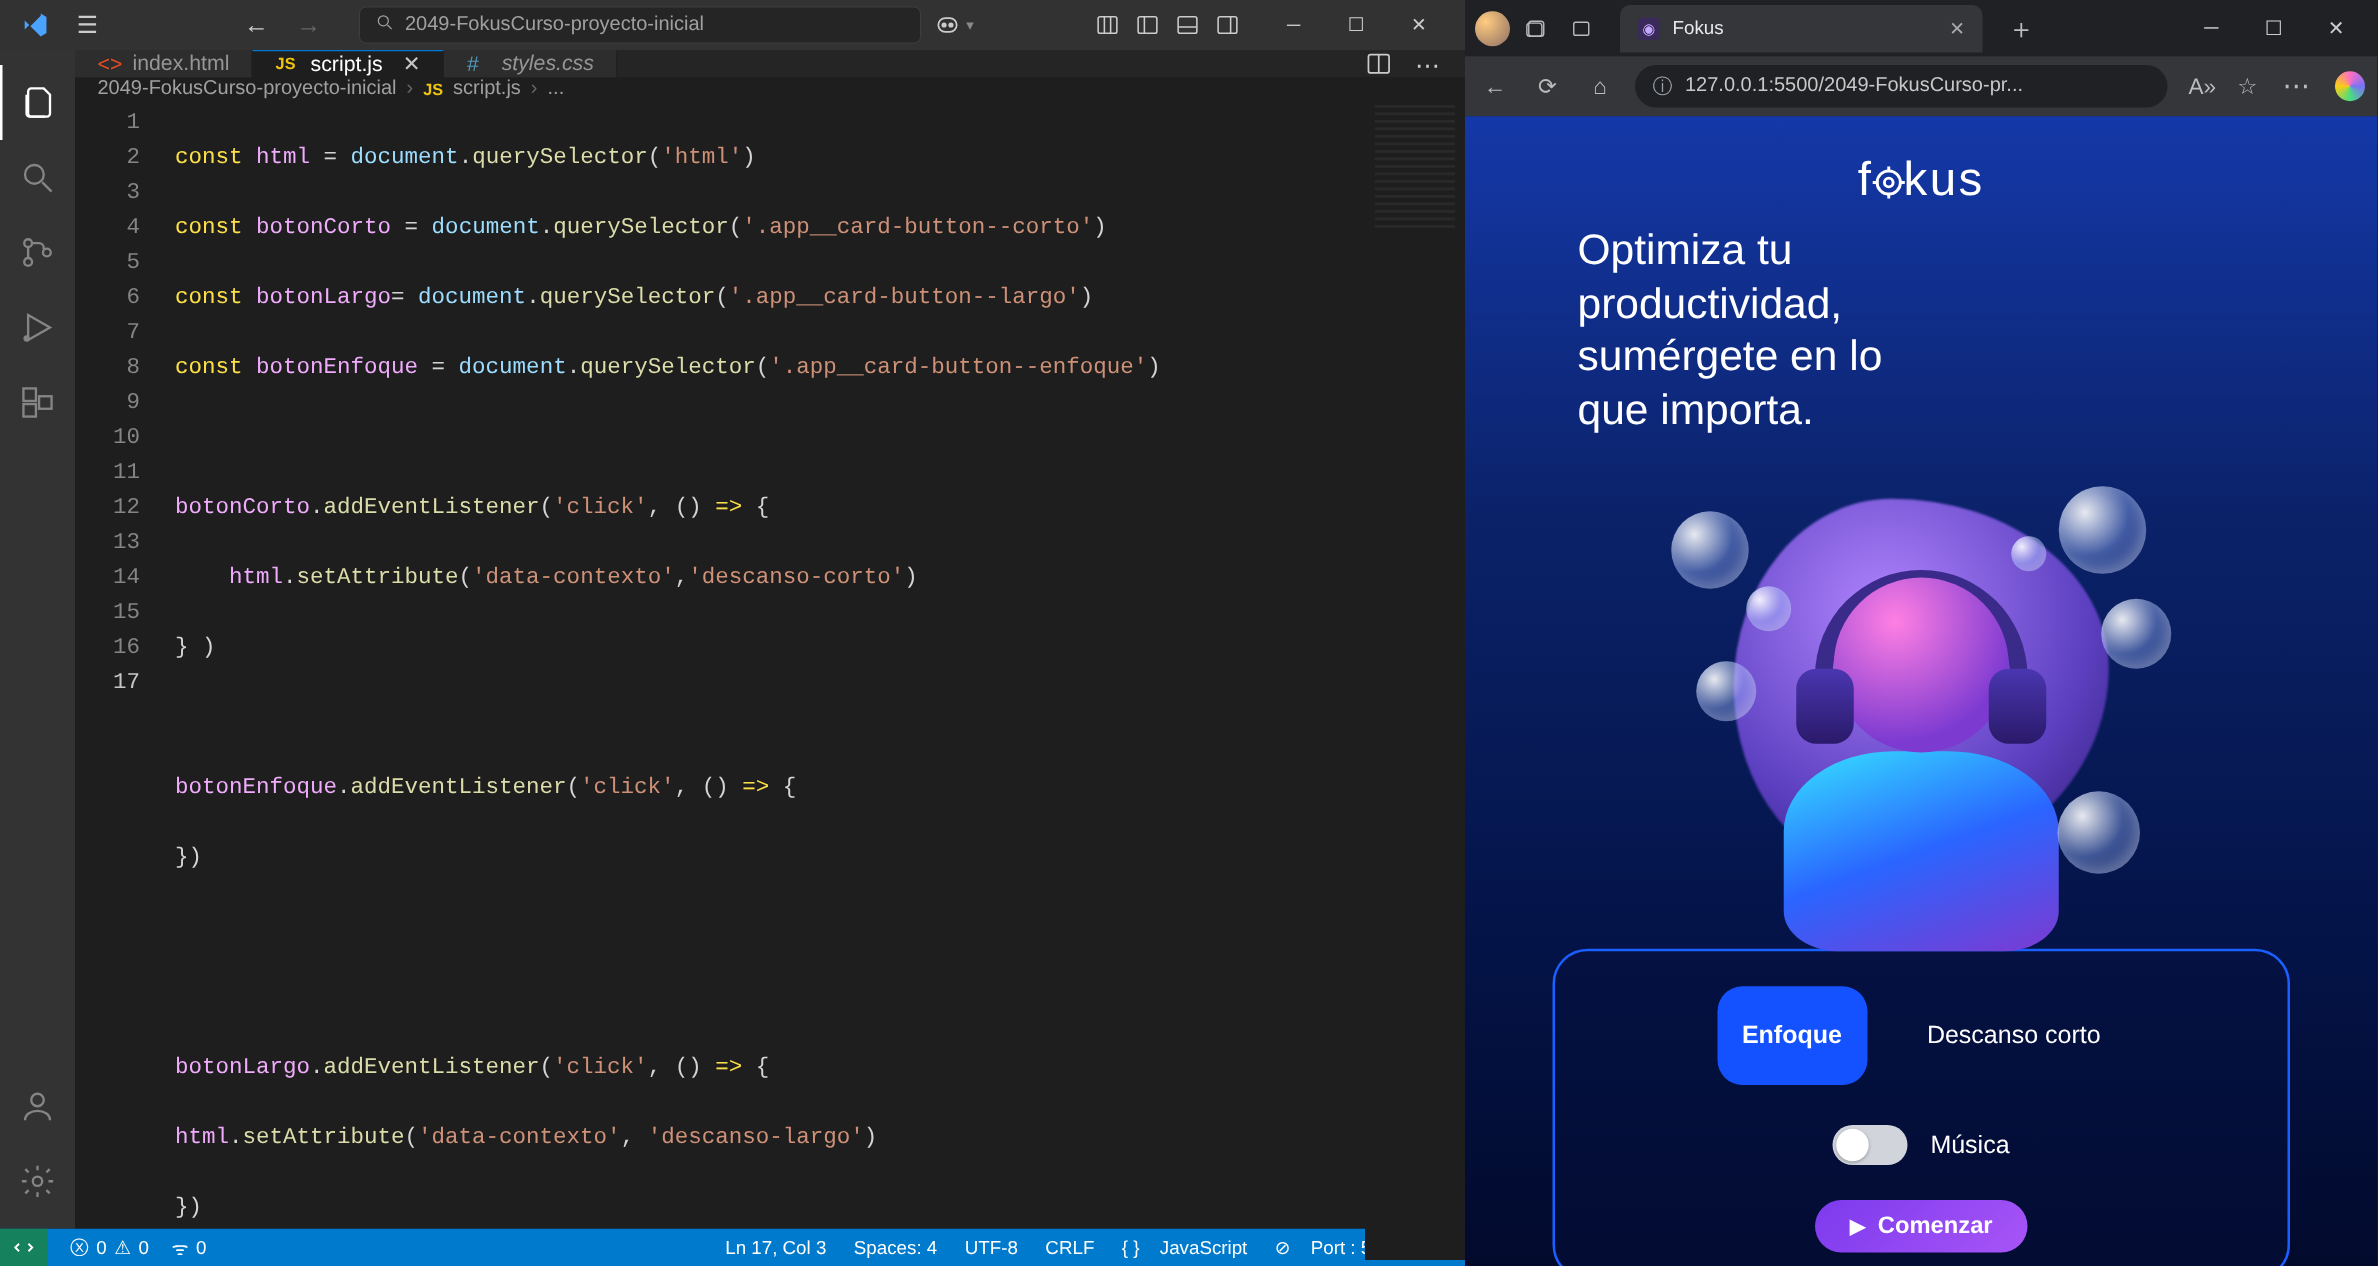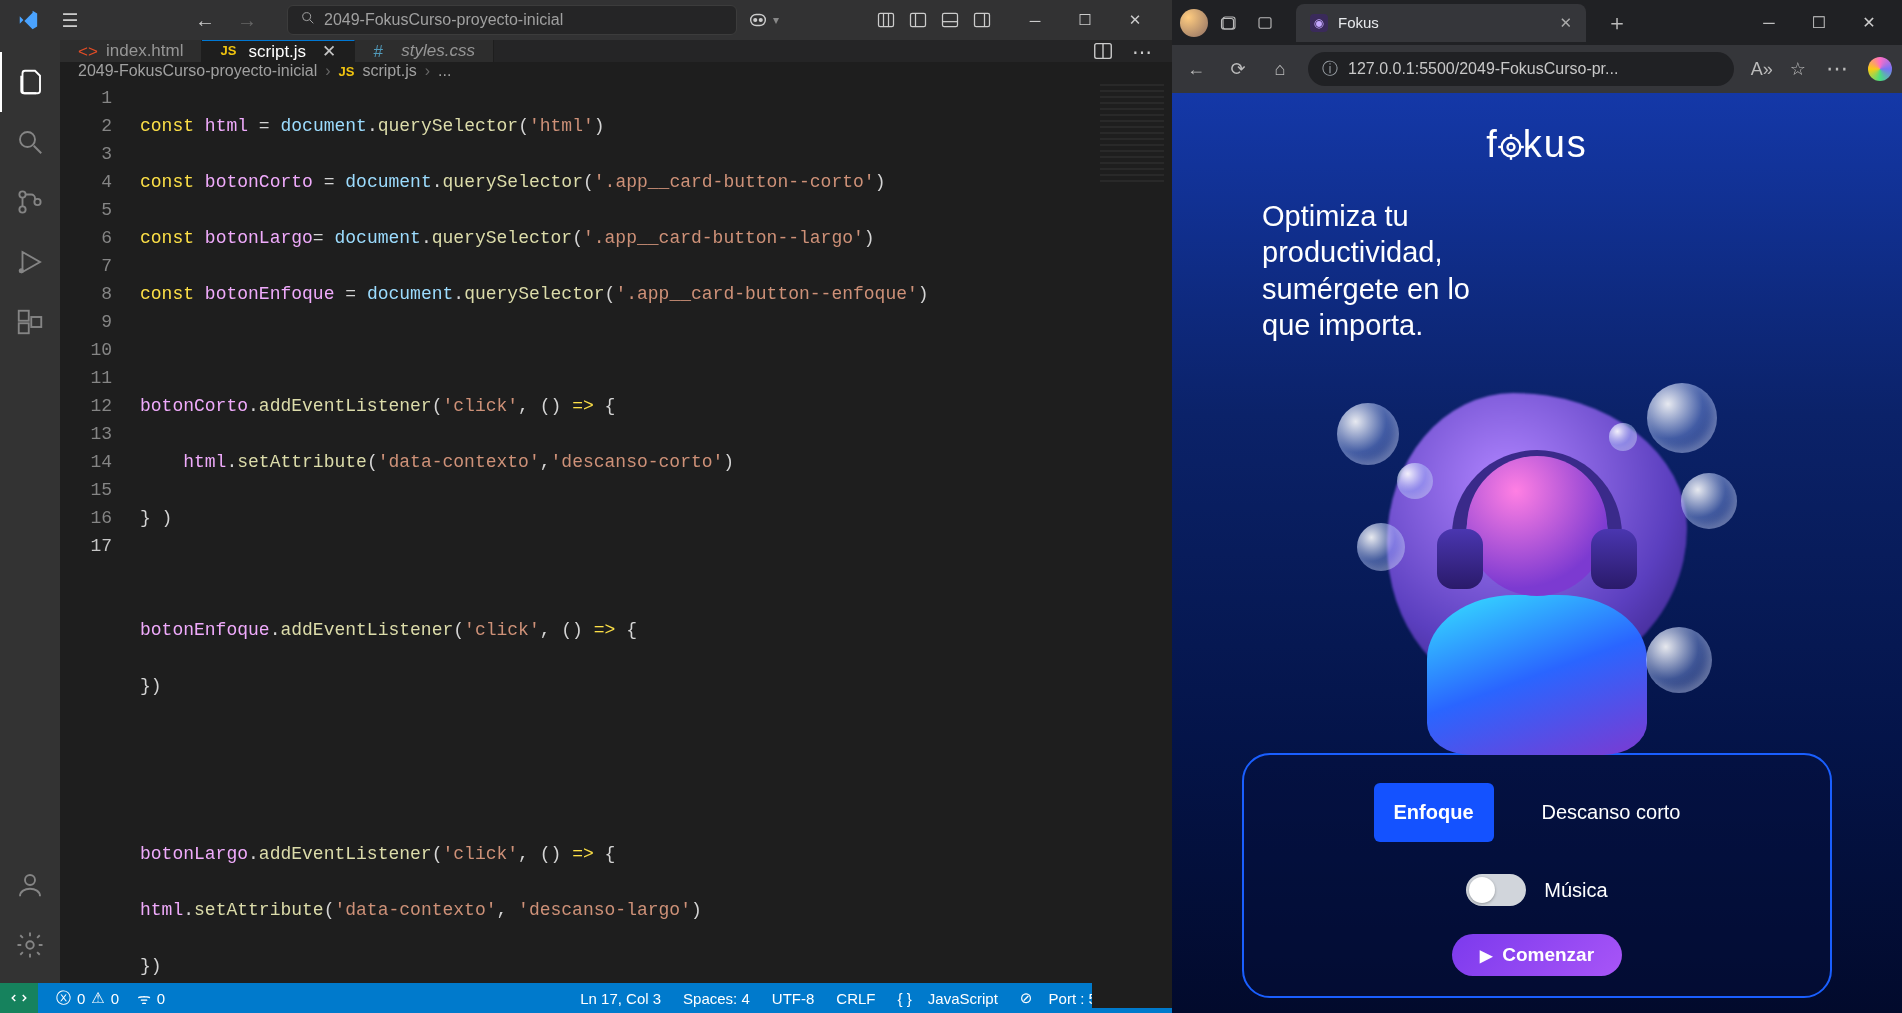--- a/index.html
+++ b/index.html
@@ -295,32 +295,32 @@
   background: linear-gradient(180deg, #1438a8 0%, #0b2269 35%, #041449 70%, #020a2c 100%);
   padding: 30px 40px;
   overflow: hidden;
   color: #fff;
 }
 .fokus-logo {
   text-align: center;
   font-size: 38px;
   letter-spacing: 2px;
   font-weight: 300;
-  margin-bottom: 32px;
+  margin-bottom: 13px;
   font-family: "Segoe UI Light", sans-serif;
 }
 .fokus-logo .o-icon {
   display: inline-flex;
   vertical-align: middle;
   width: 28px;
   height: 28px;
   margin: 0 -2px;
 }
 .headline {
-  font-size: 29px;
+  font-size: 34px;
   line-height: 1.25;
   font-weight: 300;
   padding-left: 50px;
   margin-bottom: 30px;
 }
 .headline .bold { font-weight: 400; }
 .hero-illustration {
   width: 420px;
   height: 340px;
   margin: 0 auto 40px;
@@ -380,22 +380,22 @@
   background: rgba(4, 16, 60, 0.4);
 }
 .card-tabs {
   display: flex;
   gap: 28px;
   justify-content: center;
   font-size: 20px;
   margin-bottom: 32px;
 }
 .card-tab {
-  padding: 18px 20px;
-  border-radius: 6px;
+  padding: 28px 20px;
+  border-radius: 20px;
   cursor: pointer;
   font-weight: 500;
 }
 .card-tab.active { background: #1452ff; font-weight: 700; }
 .music-row {
   display: flex;
   align-items: center;
   justify-content: center;
   gap: 18px;
   margin-bottom: 28px;

